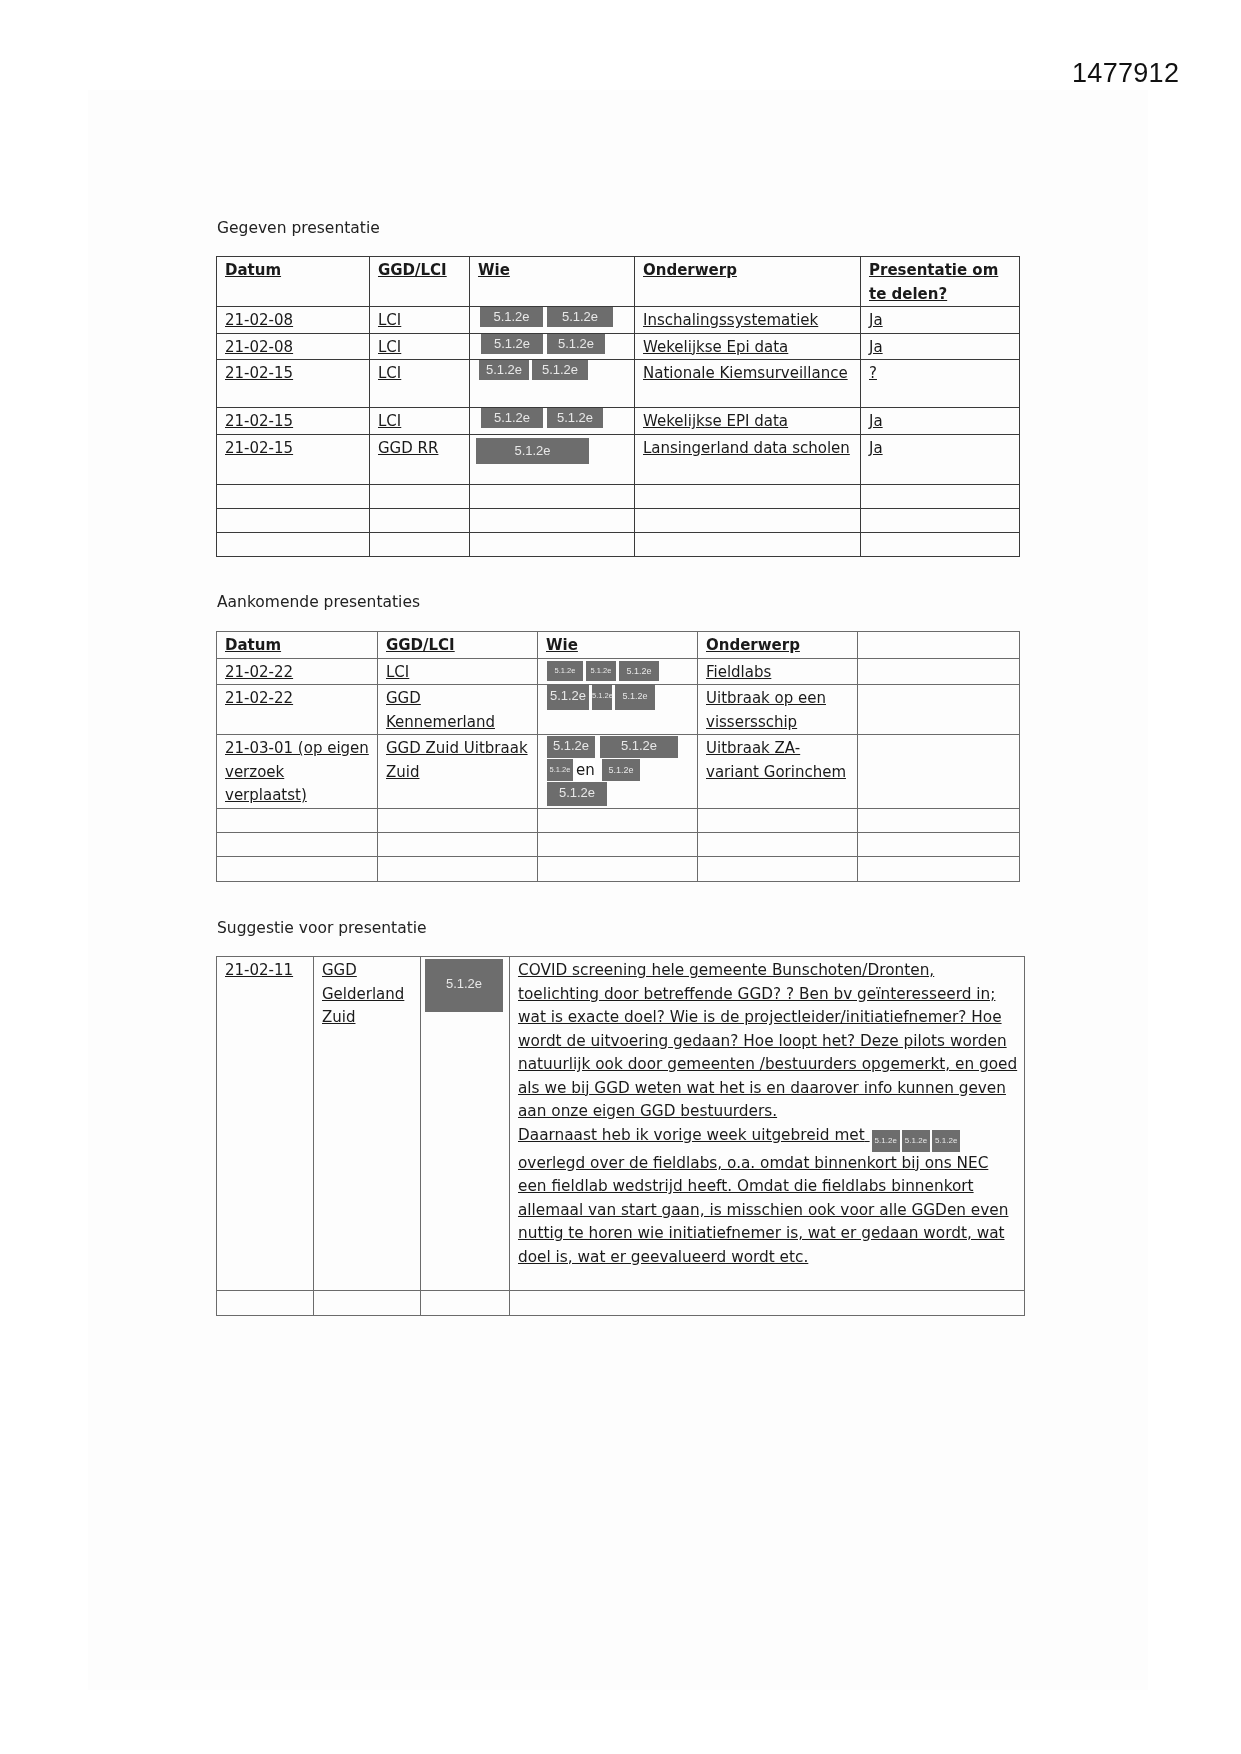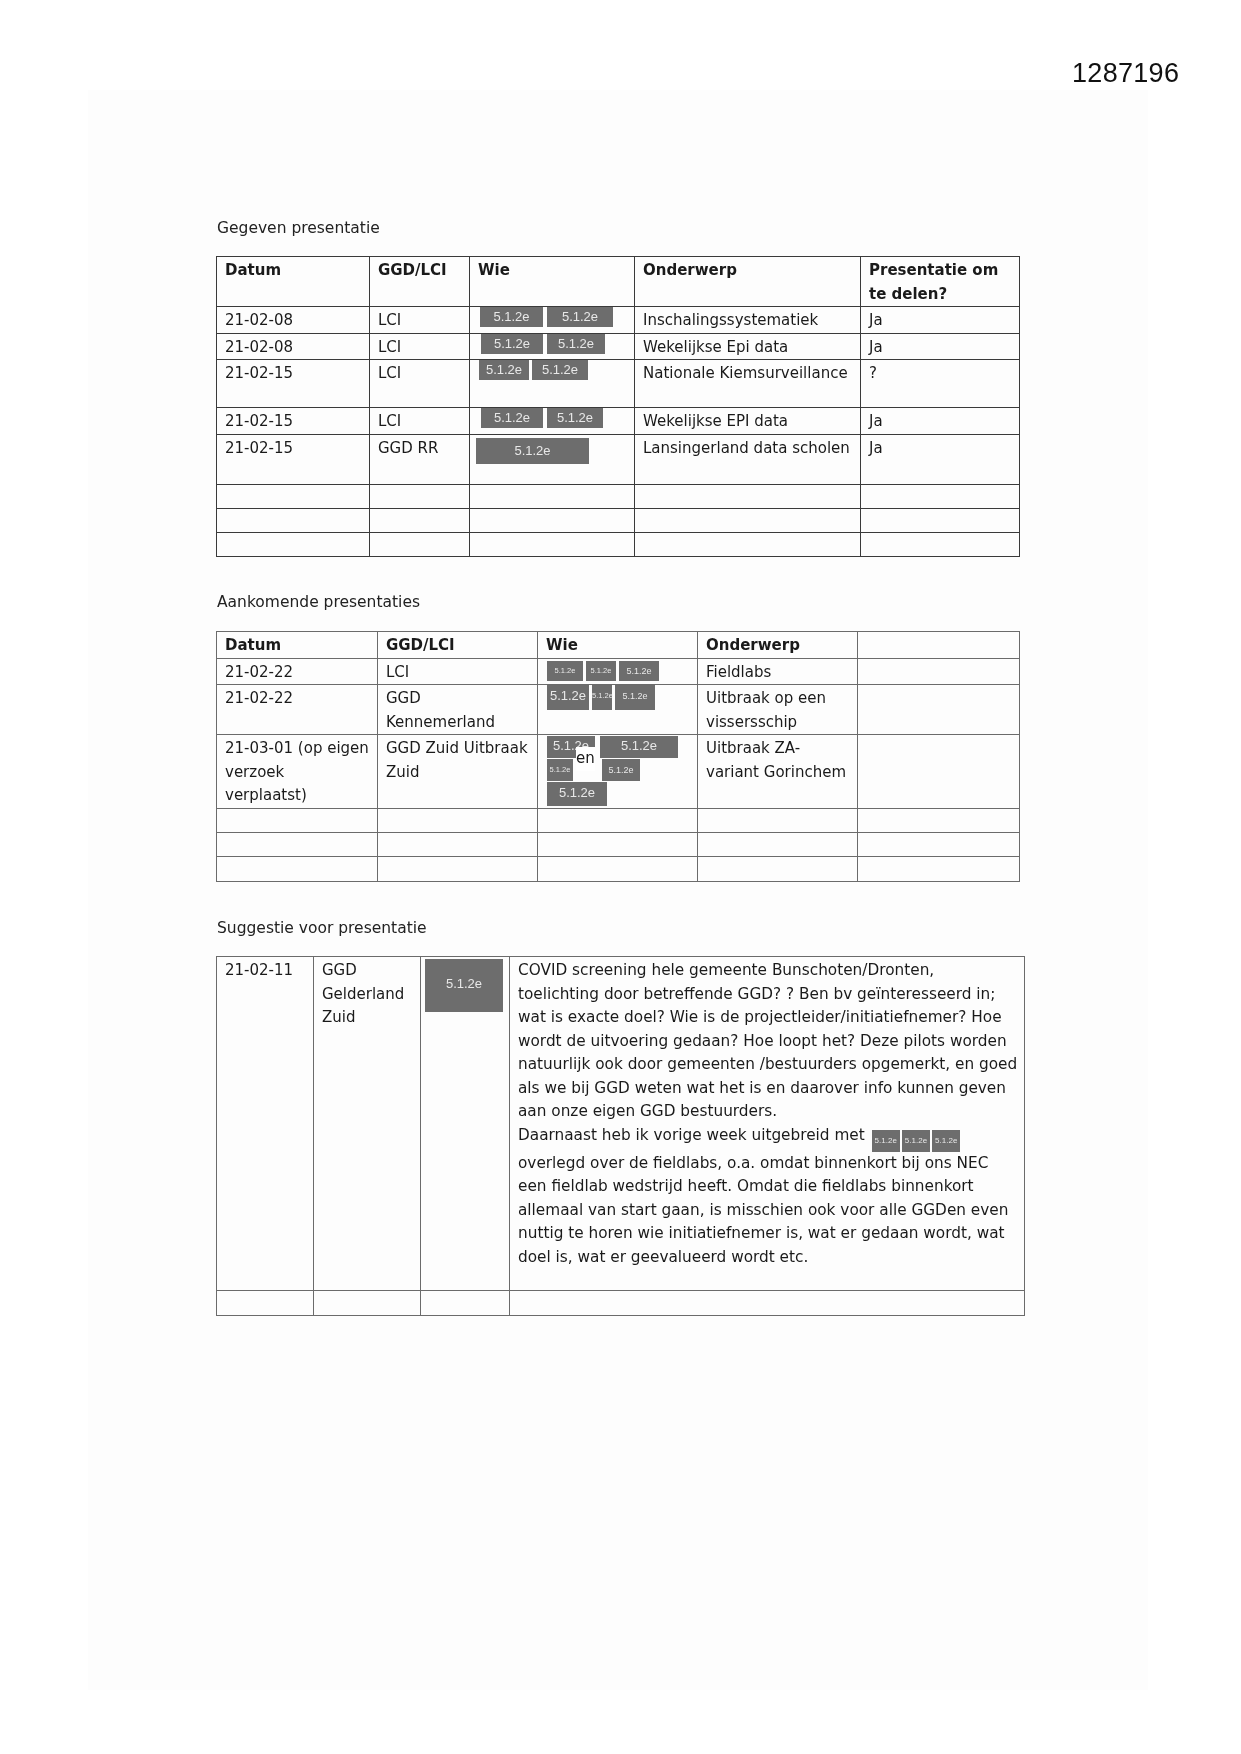--- a/index.html
+++ b/index.html
@@ -3,21 +3,21 @@
 <meta charset="utf-8">
 <style>
   html, body { margin: 0; padding: 0; }
   body {
     width: 1241px; height: 1754px; position: relative; background: #ffffff;
     font-family: "DejaVu Sans", "Liberation Sans", sans-serif; color: #1a1a1a; overflow: hidden;
   }
   .page-tint { position: absolute; left: 88px; top: 90px; width: 1060px; height: 1600px; background: #fdfdfd; }
   .doc-number { position: absolute; left: 1072px; top: 58px; font-family: "Liberation Sans", sans-serif; font-size: 27px; color: #111; letter-spacing: 0.3px; }
   .section-title { position: absolute; left: 217px; font-size: 15.5px; color: #222; }
-  .tbl { position: absolute; border-collapse: collapse; table-layout: fixed; font-size: 15px; }
+  .tbl { position: absolute; border-collapse: collapse; table-layout: fixed; font-size: 15px; text-decoration: underline; }
   .tbl td { border: 1.5px solid #3a3a3a; vertical-align: top; padding: 2px 8px 0 8px; line-height: 23.5px; overflow: hidden; }
   .tbl.grey td { border-color: #6b6b6b; }
   .hdr { font-weight: bold; }
   .redact {
     display: inline-block; background: #6d6d6d; color: #e8e8e8;
     font-family: "Liberation Sans", sans-serif; text-align: center; vertical-align: top;
   }
   .wie { position: relative; }
   .wie .redact { position: absolute; }
   .r-md { font-size: 13px; height: 20px; line-height: 20px; }
@@ -26,21 +26,21 @@
   .en { position: absolute; font-size: 15px; background: #fff; }
   .body-text { font-size: 15.3px; line-height: 23.8px; padding-right: 6px !important; }
   .inline-redact { display: inline-block; background: #6d6d6d; color: #e8e8e8; font-family: "Liberation Sans", sans-serif;
     font-size: 8px; height: 22px; line-height: 22px; vertical-align: -3px; padding: 0 3px; margin-left: 2px; }
 </style>
 </head>
 <body>
 
 <div class="page-tint"></div>
 
-<div class="doc-number">1287196</div>
+<div class="doc-number">1477912</div>
 
 <div class="section-title" style="top:219px;">Gegeven presentatie</div>
 
 <table class="tbl" style="left:216px; top:256px; width:803px;">
   <colgroup>
     <col style="width:153px">
       <col style="width:100px">
       <col style="width:165px">
       <col style="width:226px">
       <col style="width:159px">
@@ -166,21 +166,21 @@
     <td>Uitbraak op een vissersschip</td>
     <td></td>
   </tr>
   <tr style="height:72px;">
     <td>21-03-01 (op eigen verzoek verplaatst)</td>
     <td>GGD Zuid Uitbraak Zuid</td>
     <td class="wie">
       <span class="redact r-md" style="left:9px; top:1px; width:48px; height:22px; line-height:20px;">5.1.2e</span>
       <span class="redact r-md" style="left:62px; top:1px; width:78px; height:22px; line-height:20px;">5.1.2e</span>
       <span class="redact r-xs" style="left:9px; top:24px; width:26px; height:22px; line-height:22px;">5.1.2e</span>
-      <span class="en" style="left:38px; top:12px;">en</span>
+      <span class="en" style="left:38px; top:24px;">en</span>
       <span class="redact r-sm" style="left:64px; top:24px; width:38px; height:22px; line-height:22px;">5.1.2e</span>
       <span class="redact r-md" style="left:9px; top:47px; width:60px; height:24px; line-height:22px;">5.1.2e</span>
     </td>
     <td>Uitbraak ZA-variant Gorinchem</td>
     <td></td>
   </tr>
   <tr style="height:24px;">
         <td></td>
         <td></td>
         <td></td>

